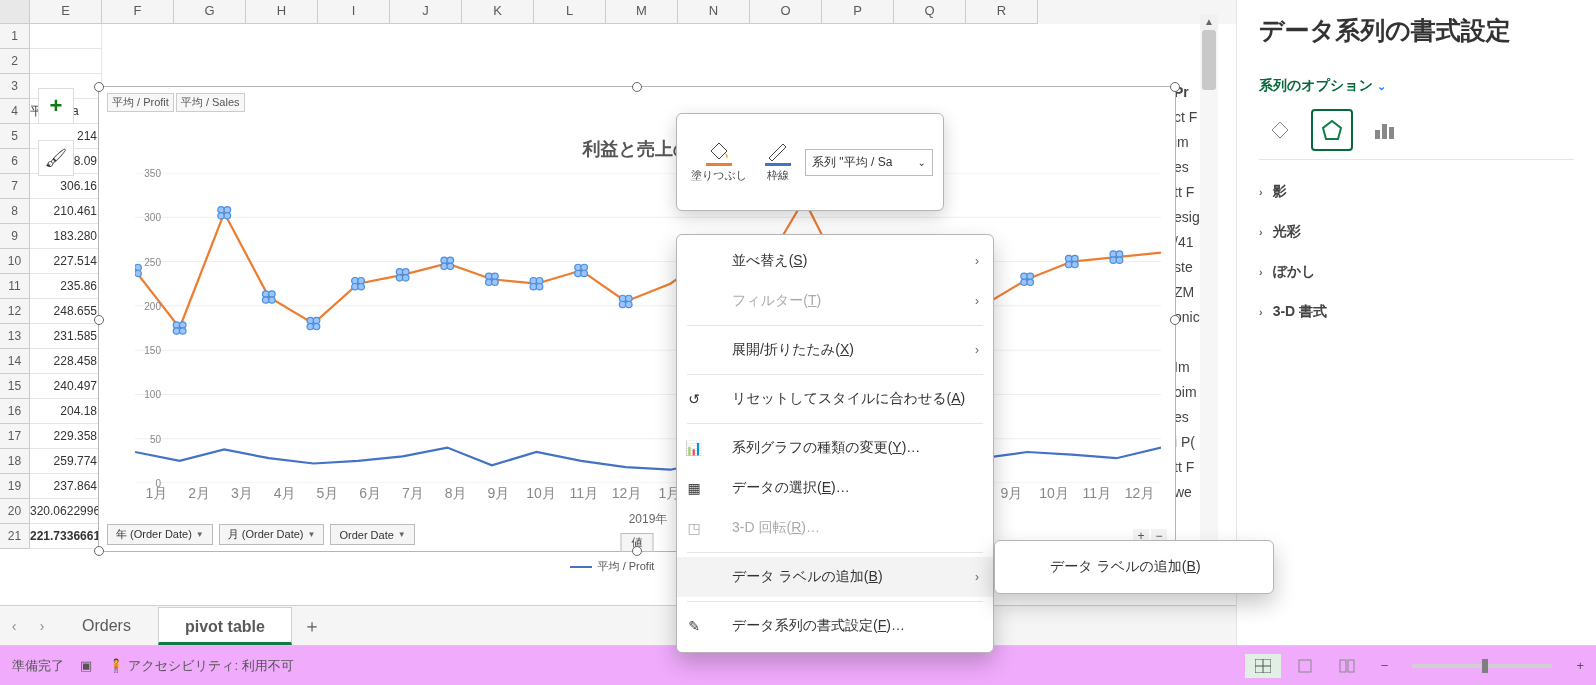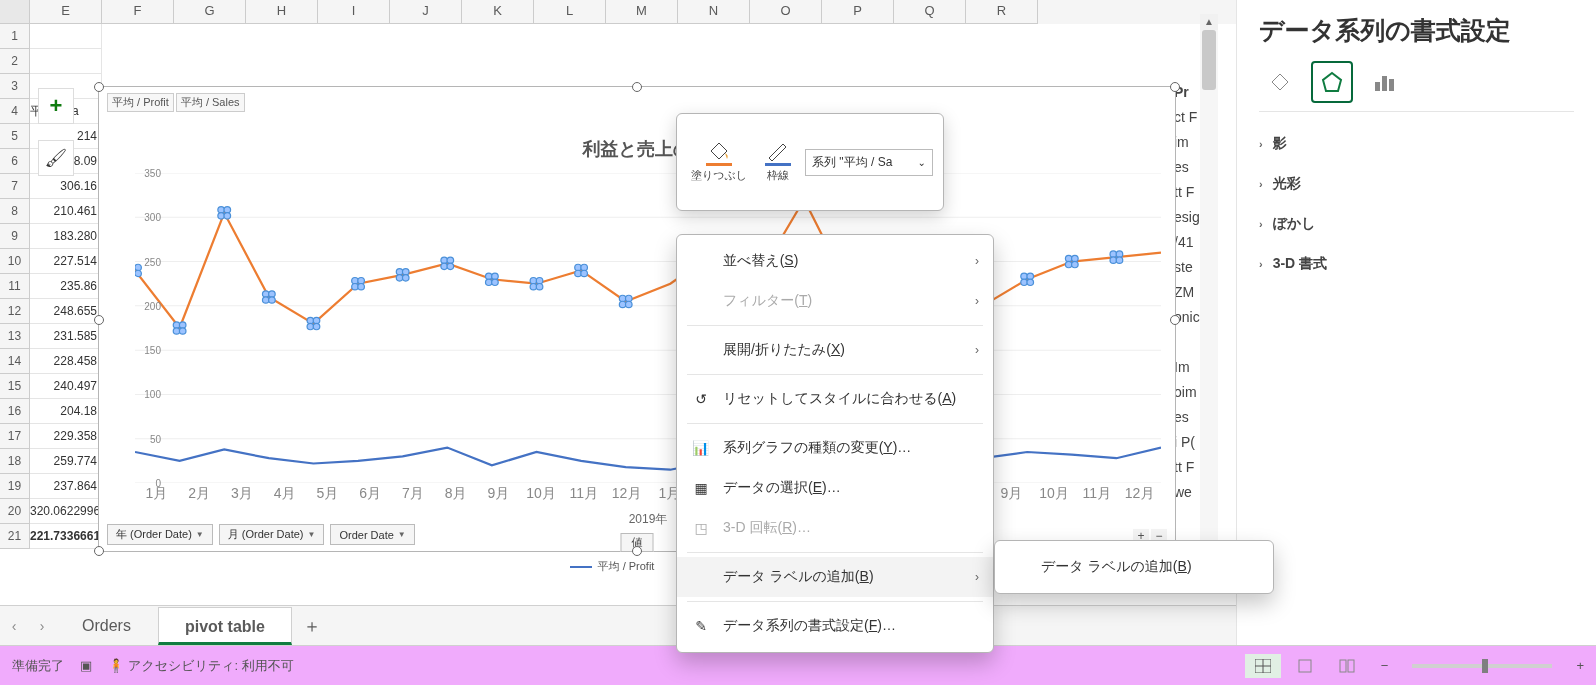--- a/index.html
+++ b/index.html
@@ -46,34 +46,34 @@
 .brush { font-size:18px;}
 
 
 .mini-tb { position:absolute; left:676px; top:113px; width:268px; height:98px; background:#fff; border:1px solid #b5b5b5; border-radius:6px; box-shadow:0 6px 18px rgba(0,0,0,.18); z-index:12; display:flex; align-items:center; padding:6px 10px; gap:10px;}
 .mini-btn { display:flex; flex-direction:column; align-items:center; font-size:11px; color:#444; gap:2px; padding:2px 4px;}
 .mini-btn .bar { height:3px; width:26px;}
 .mini-sel { flex:1; border:1px solid #bbb; padding:4px 6px; font-size:12px; display:flex; justify-content:space-between; align-items:center;}
 
 
 .ctx { position:absolute; background:#fff; border:1px solid #b5b5b5; border-radius:6px; box-shadow:0 10px 22px rgba(0,0,0,.22); padding:6px 0; z-index:15; }
-.ctx-item { display:flex; align-items:center; gap:12px; height:40px; padding:0 18px 0 14px; font-size:14px; color:#333; position:relative; }
+.ctx-item { display:flex; align-items:center; gap:28px; height:40px; padding:0 18px 0 7px; font-size:14px; color:#333; position:relative; }
 .ctx-item.disabled { color:#aaa; }
 .ctx-item .ico { width:20px; height:20px; display:flex; align-items:center; justify-content:center; }
 .ctx-item .arr { position:absolute; right:14px; color:#666; font-size:12px;}
 .ctx-item.hover { background:#f3f3f3;}
 .ctx-sep { height:1px; background:#e5e5e5; margin:4px 10px;}
 .u { text-decoration:underline;}
 
 .submenu { left:994px; top:540px; width:280px;}
 .mainmenu { left:676px; top:234px; width:318px;}
 
 
 .rpane { position:absolute; right:0; top:0; bottom:40px; width:360px; background:#fff; border-left:1px solid #e5e5e5; padding:14px 22px;}
-.rpane h1 { font-size:25px; font-weight:bold; color:#333; margin-bottom:14px;}
+.rpane h1 { font-size:25px; font-weight:bold; color:#333; margin-bottom:30px;}
 .rpane .opts { font-size:14px; font-weight:bold; color:#06693b;}
 .rpane .opts .chev { color:#1a8cff; font-size:11px; margin-left:4px;}
 .rpane .iconrow { display:flex; gap:10px; margin:14px 0 6px;}
 .rpane .iconrow .ib { width:42px; height:42px; display:flex; align-items:center; justify-content:center; border:2px solid transparent; border-radius:4px;}
 .rpane .iconrow .ib.active { border-color:#06693b;}
 .rpane hr { border:none; border-top:1px solid #e5e5e5; margin:8px 0 12px;}
 .rpane .acc { display:flex; align-items:center; gap:10px; font-size:14px; font-weight:bold; color:#444; height:40px;}
 .rpane .acc .chv { font-size:11px; color:#666;}
 
 
@@ -465,20 +465,21 @@
 
 <div class="ctx submenu">
   <div class="ctx-item">
       <span class="ico"></span>
       <span>データ ラベルの追加(<span class="u">B</span>)</span>
     </div>
 </div>
 
 <div class="rpane">
   <h1>データ系列の書式設定</h1>
+  <div class="opts"><span>系列のオプション</span><span class="chev">⌄</span></div>
   <div class="iconrow">
     <div class="ib">
         <svg width="24" height="24">
           <path d="M4 12 L12 4 L20 12 L12 20 Z" fill="none" stroke="#888"></path>
         </svg>
       </div>
     <div class="ib active">
         <svg width="24" height="24">
           <polygon points="12,3 21,10 18,21 6,21 3,10" fill="none" stroke="#107c41" stroke-width="2"></polygon>
         </svg>

